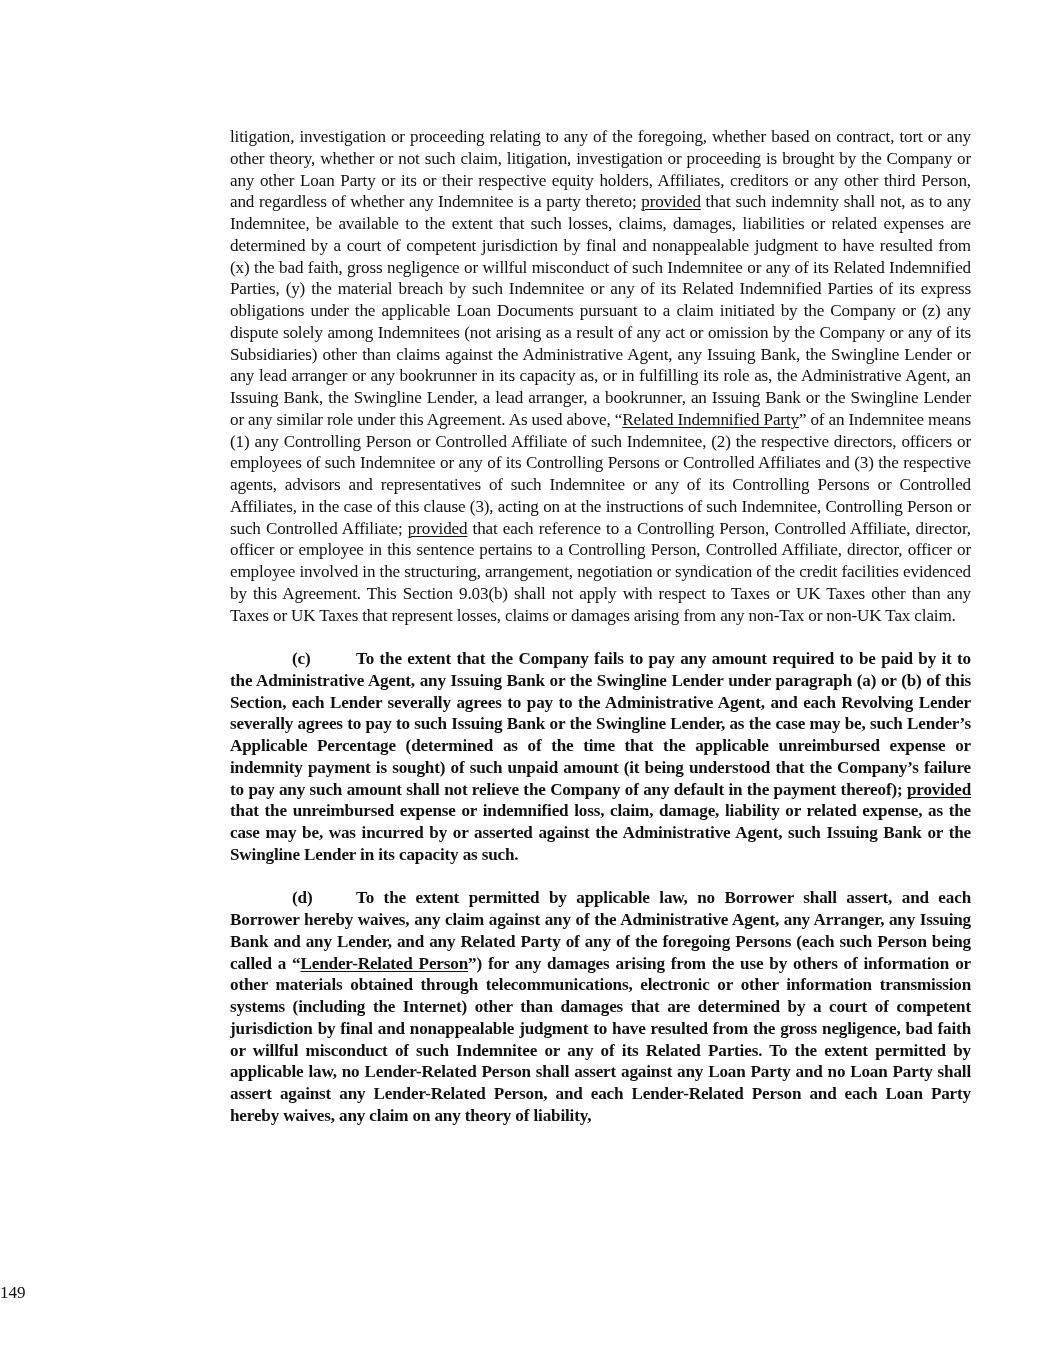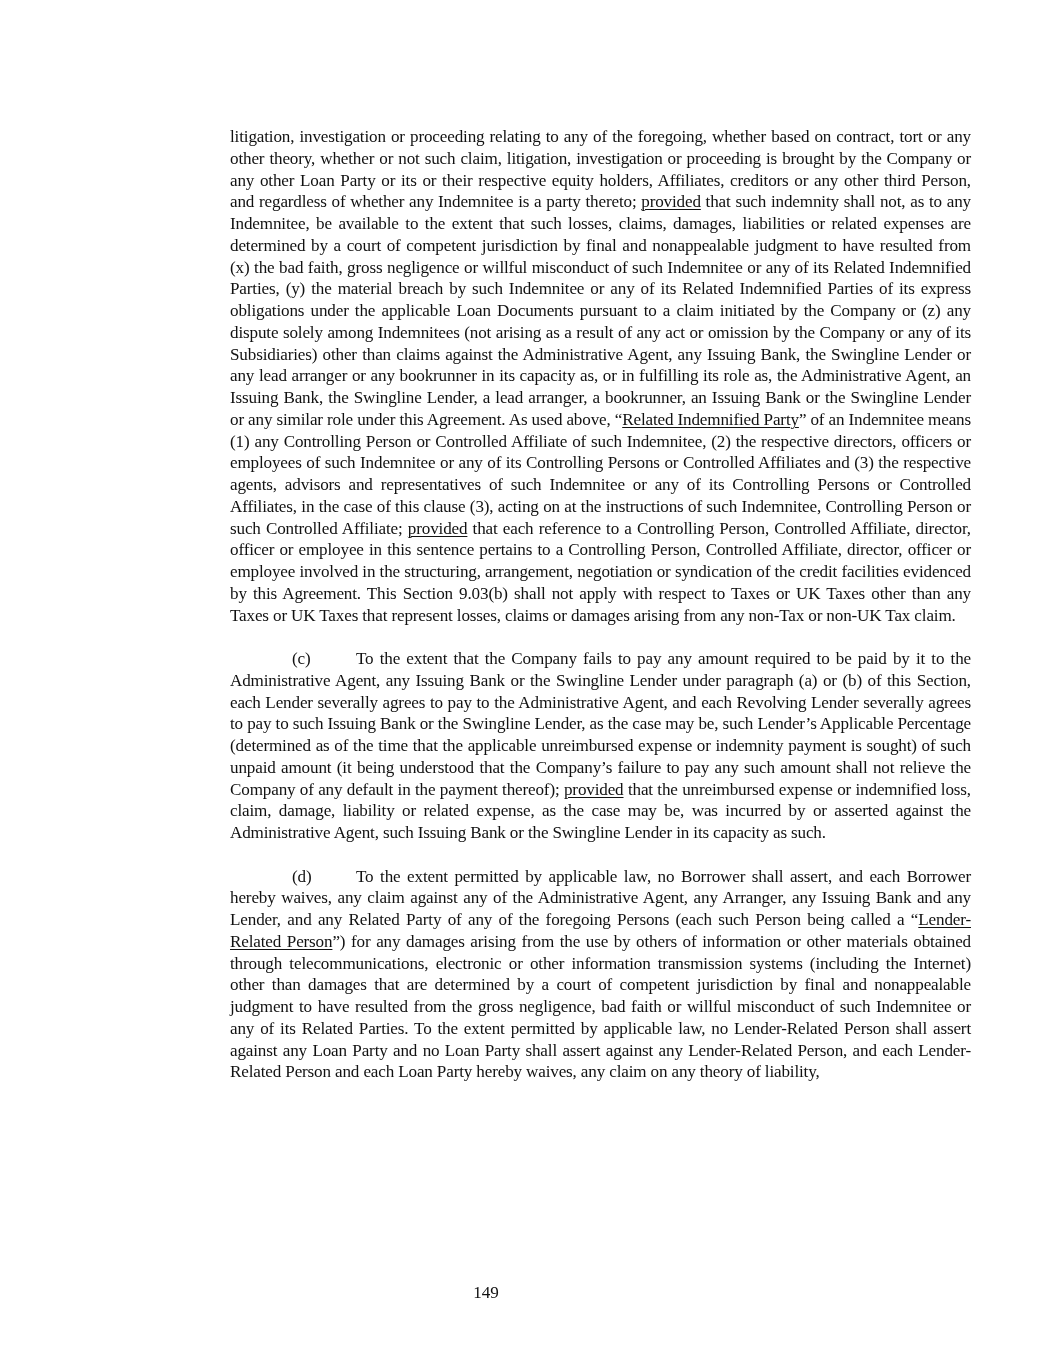--- a/index.html
+++ b/index.html
@@ -25,40 +25,40 @@
     .para {
       margin: 0;
       font-size: 17.1px;
       line-height: 21.75px;
       text-align: justify;
       letter-spacing: -0.15px;
       word-spacing: 0px;
     }
     .para + .para {
       margin-top: 21.75px;
+      font-weight: bold;
     }
     .para .indent {
       display: inline-block;
       width: 62px;
     }
     .para .label {
       display: inline-block;
       width: 64px;
     }
     .u {
       text-decoration: underline;
       text-underline-offset: 2px;
       text-decoration-thickness: 1px;
     }
     .page-number {
       position: absolute;
       left: 0;
       width: 972px;
       top: 1282px;
-      text-align: center;
       font-size: 17.1px;
       line-height: 21px;
     }
   </style>
 </head>
 <body>
 
 <div class="page">
   <p class="para"><span>litigation, investigation or proceeding relating to any of the foregoing, whether based on contract, tort or any other theory, whether or not such claim, litigation, investigation or proceeding is brought by the Company or any other Loan Party or its or their respective equity holders, Affiliates, creditors or any other third Person, and regardless of whether any Indemnitee is a party thereto; </span><span class="u">provided</span><span> that such indemnity shall not, as to any Indemnitee, be available to the extent that such losses, claims, damages, liabilities or related expenses are determined by a court of competent jurisdiction by final and nonappealable judgment to have resulted from (x) the bad faith, gross negligence or willful misconduct of such Indemnitee or any of its Related Indemnified Parties, (y) the material breach by such Indemnitee or any of its Related Indemnified Parties of its express obligations under the applicable Loan Documents pursuant to a claim initiated by the Company or (z) any dispute solely among Indemnitees (not arising as a result of any act or omission by the Company or any of its Subsidiaries) other than claims against the Administrative Agent, any Issuing Bank, the Swingline Lender or any lead arranger or any bookrunner in its capacity as, or in fulfilling its role as, the Administrative Agent, an Issuing Bank, the Swingline Lender, a lead arranger, a bookrunner, an Issuing Bank or the Swingline Lender or any similar role under this Agreement.  As used above, “</span><span class="u">Related Indemnified Party</span><span>” of an Indemnitee means (1) any Controlling Person or Controlled Affiliate of such Indemnitee, (2) the respective directors, officers or employees of such Indemnitee or any of its Controlling Persons or Controlled Affiliates and (3) the respective agents, advisors and representatives of such Indemnitee or any of its Controlling Persons or Controlled Affiliates, in the case of this clause (3), acting on at the instructions of such Indemnitee, Controlling Person or such Controlled Affiliate; </span><span class="u">provided</span><span> that each reference to a Controlling Person, Controlled Affiliate, director, officer or employee in this sentence pertains to a Controlling Person, Controlled Affiliate, director, officer or employee involved in the structuring, arrangement, negotiation or syndication of the credit facilities evidenced by this Agreement.  This Section 9.03(b) shall not apply with respect to Taxes or UK Taxes other than any Taxes or UK Taxes that represent losses, claims or damages arising from any non-Tax or non-UK Tax claim.</span></p>
   <p class="para"><span class="indent"></span><span class="label">(c)</span><span>To the extent that the Company fails to pay any amount required to be paid by it to the Administrative Agent, any Issuing Bank or the Swingline Lender under paragraph&nbsp;(a) or (b)&nbsp;of this Section, each Lender severally agrees to pay to the Administrative Agent, and each Revolving Lender severally agrees to pay to such Issuing Bank or the Swingline Lender, as the case may be, such Lender’s Applicable Percentage (determined as of the time that the applicable unreimbursed expense or indemnity payment is sought) of such unpaid amount (it being understood that the Company’s failure to pay any such amount shall not relieve the Company of any default in the payment thereof); </span><span class="u">provided</span><span> that the unreimbursed expense or indemnified loss, claim, damage, liability or related expense, as the case may be, was incurred by or asserted against the Administrative Agent, such Issuing Bank or the Swingline Lender in its capacity as such.</span></p>

